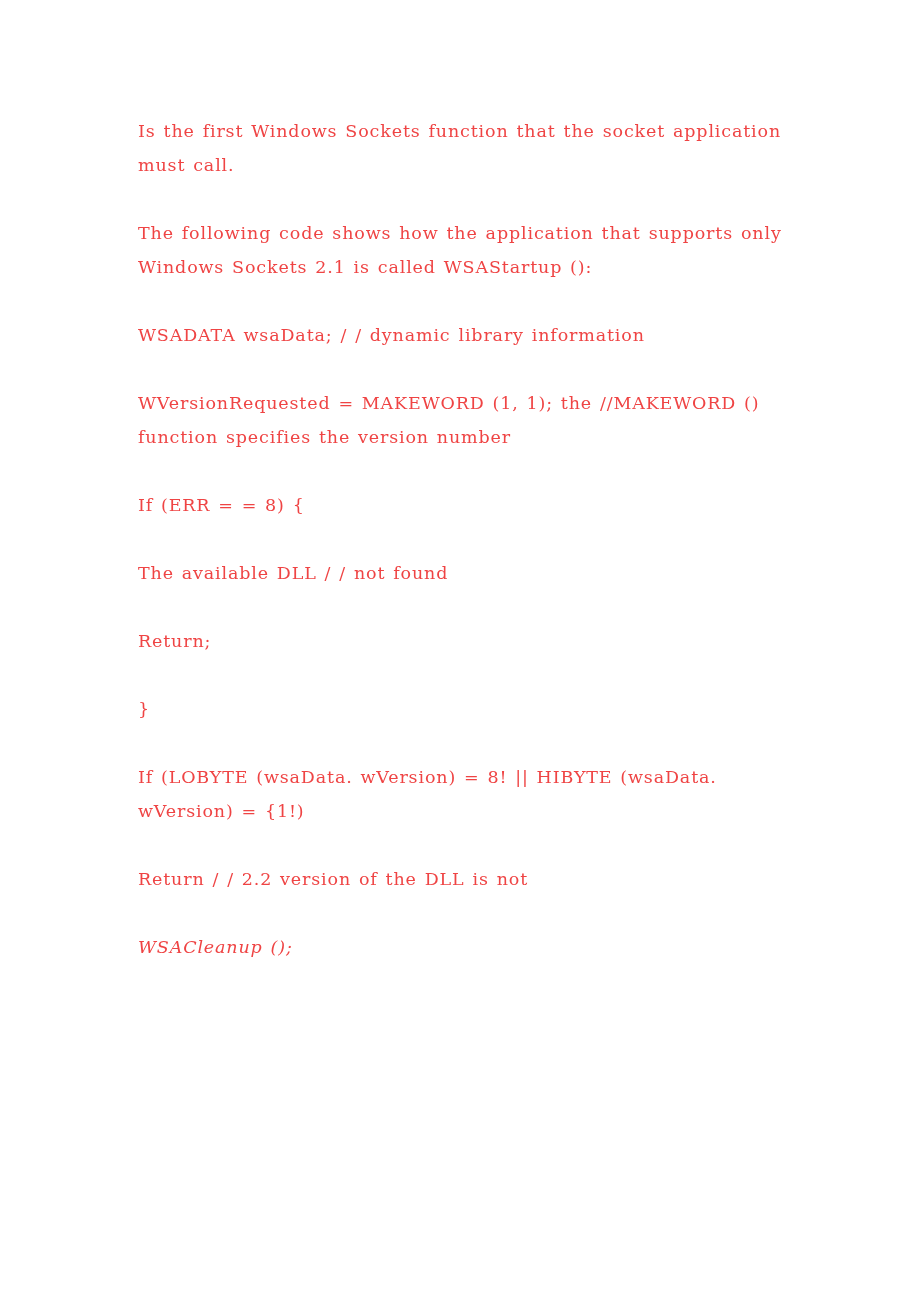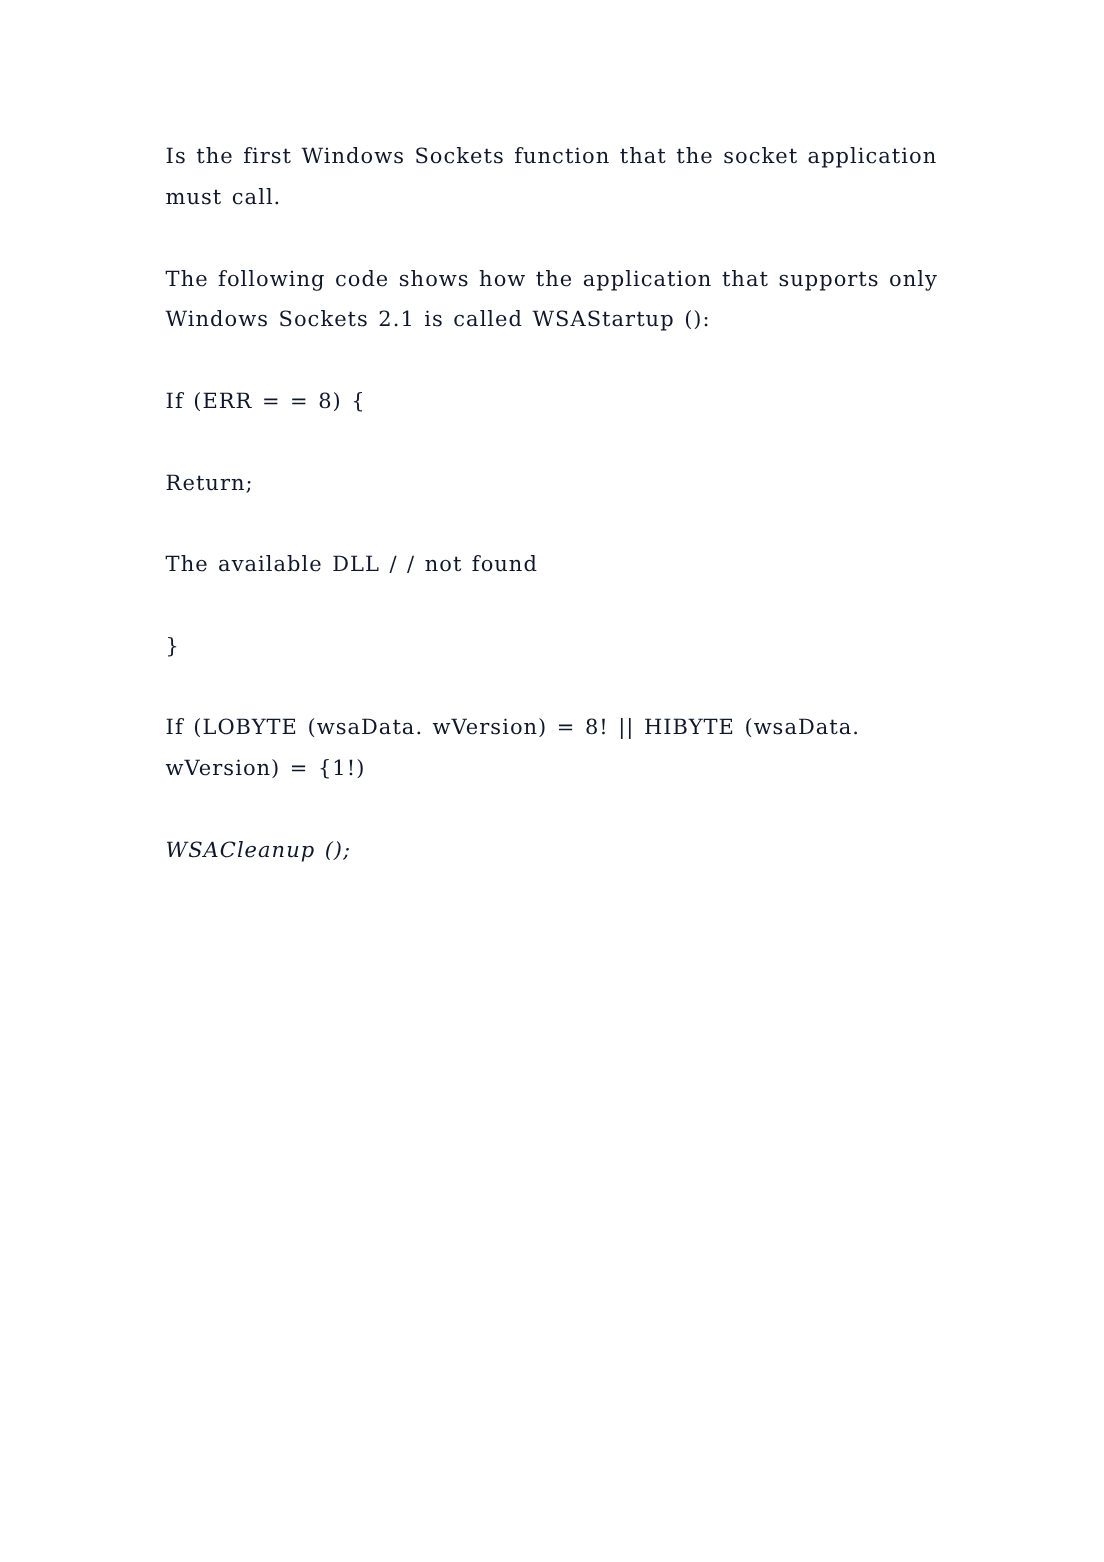--- a/index.html
+++ b/index.html
@@ -23,21 +23,21 @@
     position: absolute;
     left: 138px;
     top: 114px;
     width: 648px;
   }
   .para {
     margin: 0 0 34px 0;
     font-family: "DejaVu Serif", "Liberation Serif", serif;
     font-size: 17.5px;
     line-height: 34px;
-    color: #0f172a;
+    color: #ef4444;
     letter-spacing: 0.85px;
     word-spacing: 1.5px;
     white-space: pre-wrap;
     text-align: left;
   }
   .para:last-child {
     margin-bottom: 0;
     font-style: italic;
   }
 </style>
@@ -45,31 +45,34 @@
 <body>
 
 <div id="page">
   <div id="doc-body">
 
     <p class="para">Is the first Windows Sockets function that the socket application must call.</p>
 
     <p class="para">The following code shows how the application that supports only Windows Sockets 2.1 is called WSAStartup ():</p>
 
 
+    <p class="para">WSADATA wsaData; / / dynamic library information</p>
 
 
+    <p class="para">WVersionRequested = MAKEWORD (1, 1); the //MAKEWORD () function specifies the version number</p>
 
 
     <p class="para">If (ERR = = 8) {</p>
 
+    <p class="para">The available DLL / / not found</p>
+
     <p class="para">Return;</p>
-
-    <p class="para">The available DLL / / not found</p>
 
     <p class="para">}</p>
 
     <p class="para">If (LOBYTE (wsaData. wVersion) = 8! || HIBYTE (wsaData. wVersion) = {1!)</p>
 
+    <p class="para">Return / / 2.2 version of the DLL is not</p>
 
     <p class="para">WSACleanup ();</p>
 
   </div>
 </div>
 
 </body></html>

